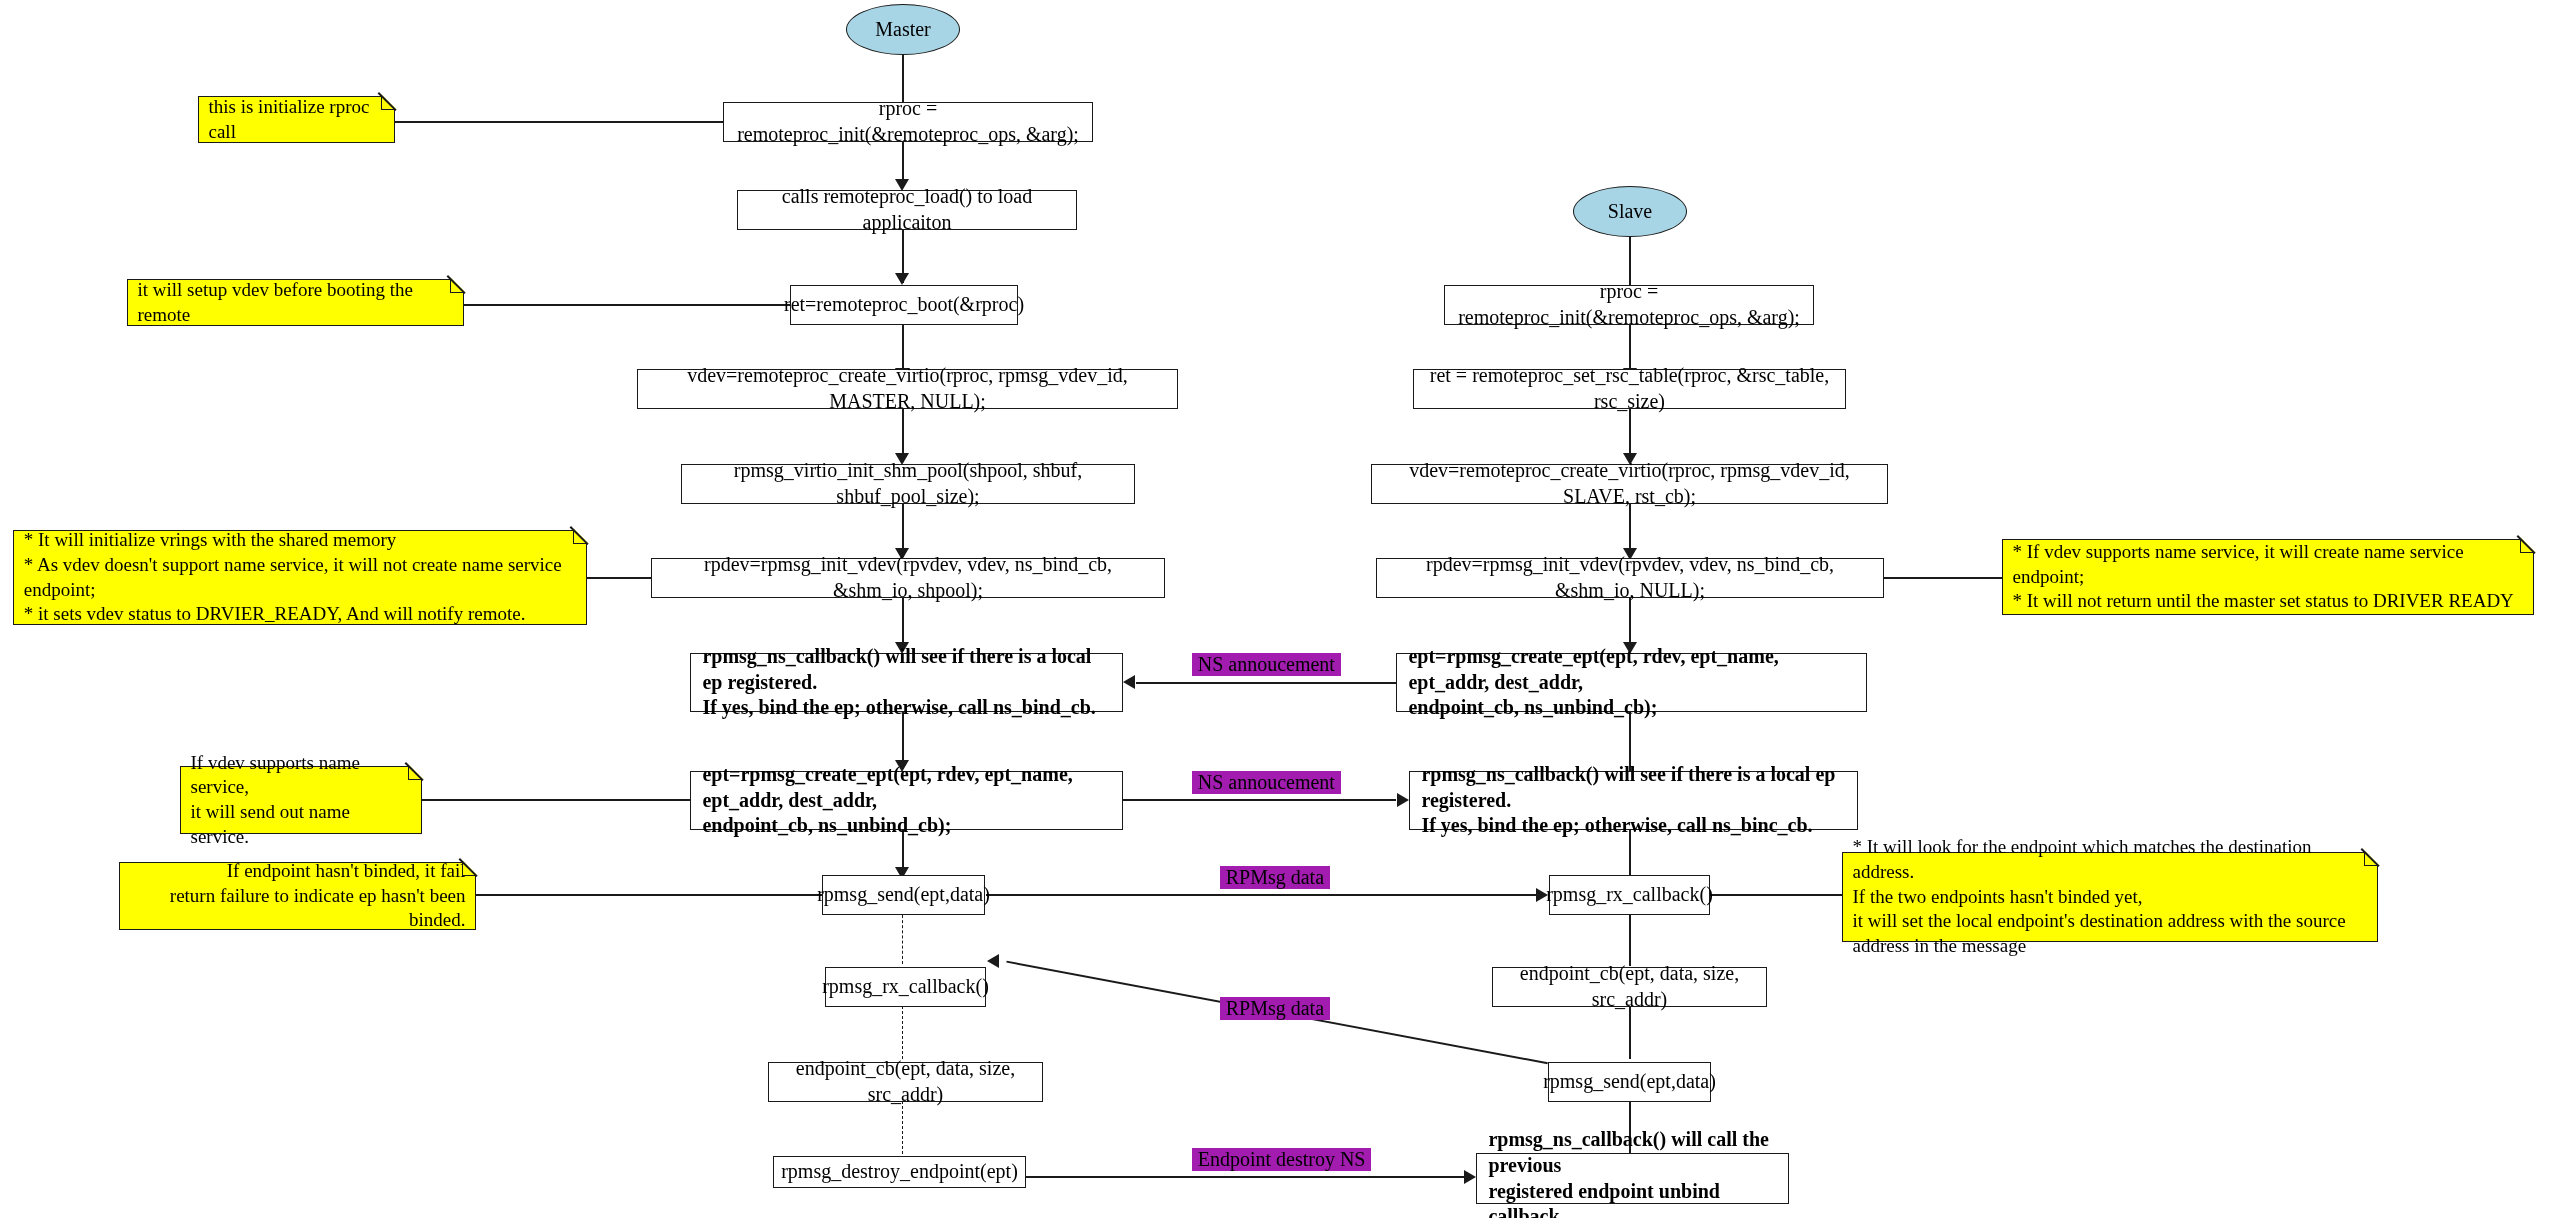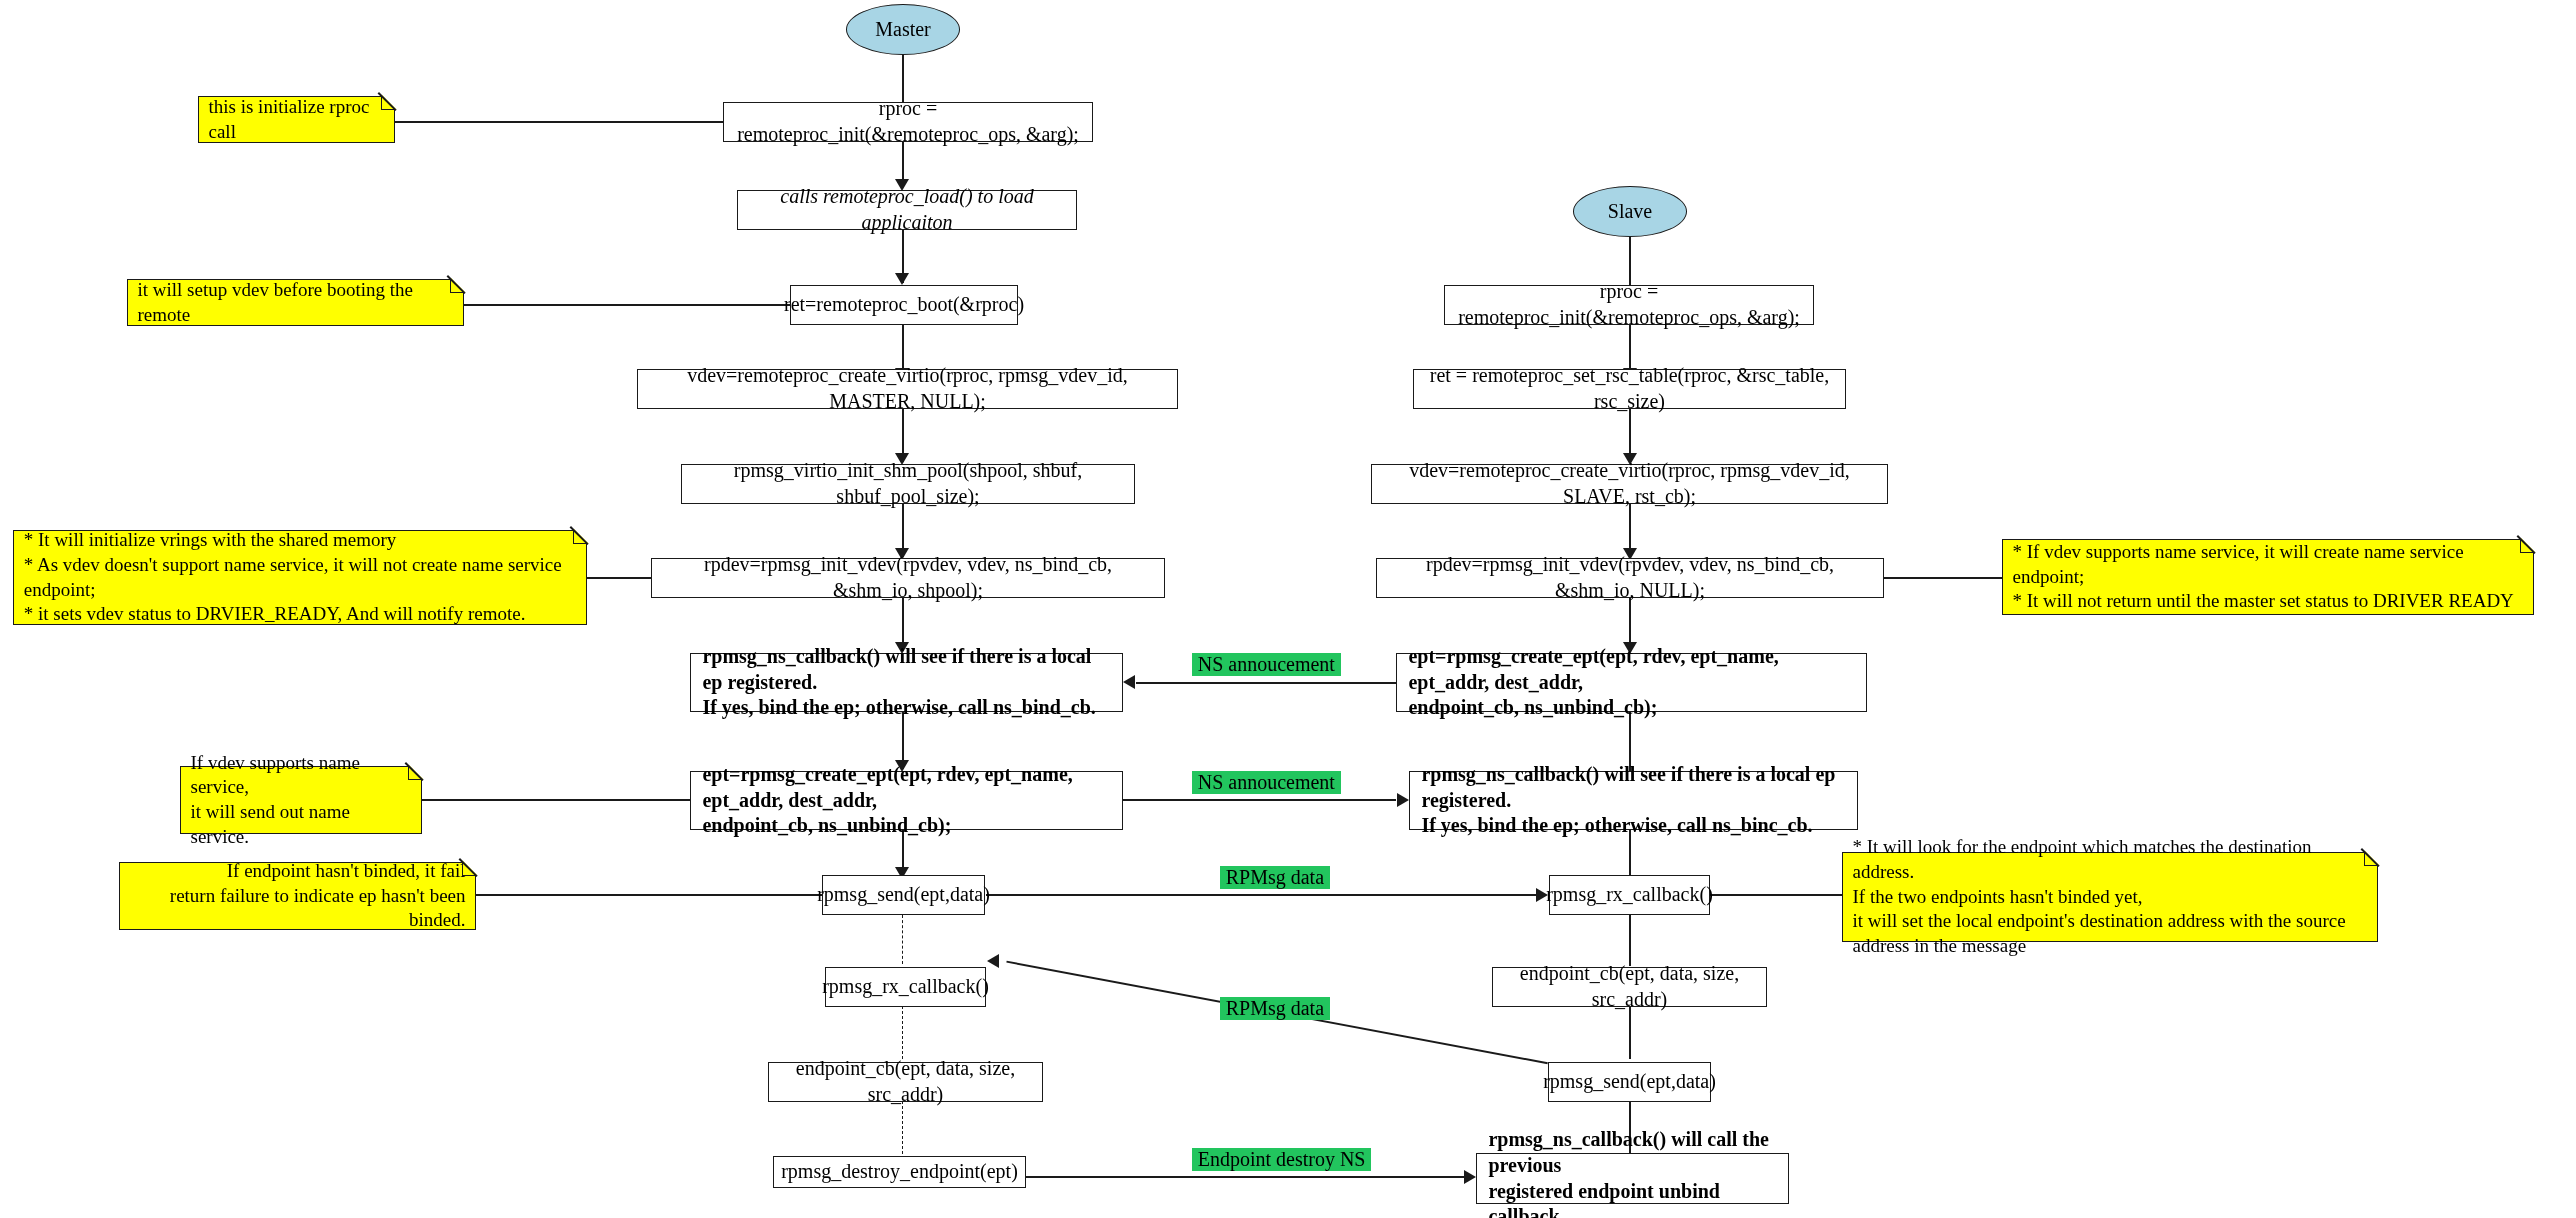--- a/index.html
+++ b/index.html
@@ -127,21 +127,21 @@
     width: 0; height: 0;
     border-top: 7.6px solid transparent;
     border-bottom: 7.6px solid transparent;
     border-right: 12.3px solid #1a1a1a;
     z-index: 2;
   }
   .edge-label {
     position: absolute;
     font-size: 20px;
     color: #000;
-    background: #22c55e;
+    background: #a21caf;
     padding: 0 5.7px;
     white-space: nowrap;
     z-index: 3;
   }
   .diag-svg {
     position: absolute;
     left: 0; top: 0;
     width: 2576px; height: 1218px;
     z-index: 1;
     pointer-events: none;
@@ -163,21 +163,21 @@
 
   <div class="edge v" style="left:902px; top:55px; height:49px;"></div>
 
   <div class="node center" style="left:723px; top:102px; width:370px; height:40px;">
     <span>rproc = remoteproc_init(&amp;remoteproc_ops, &amp;arg);</span>
   </div>
 
   <div class="edge v" style="left:902px; top:141px; height:46px;"></div>
   <div class="arrow-down" style="left:895px; top:179px;"></div>
 
-  <div class="node center" style="left:737px; top:190px; width:340px; height:40px;font-style:italic;">
+  <div class="node center" style="left:737px; top:190px; width:340px; height:40px;">
     <span>calls remoteproc_load() to load applicaiton</span>
   </div>
 
   <div class="edge v" style="left:902px; top:230px; height:53px;"></div>
   <div class="arrow-down" style="left:895px; top:273px;"></div>
 
   <div class="node center" style="left:790px; top:285px; width:228px; height:40px;">
     <span>ret=remoteproc_boot(&amp;rproc)</span>
   </div>
 

